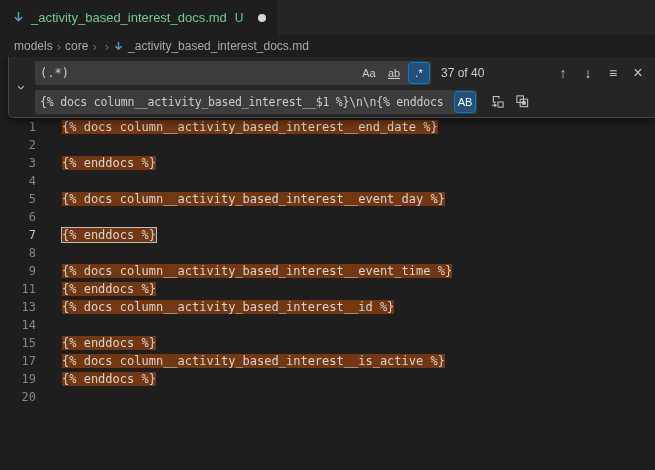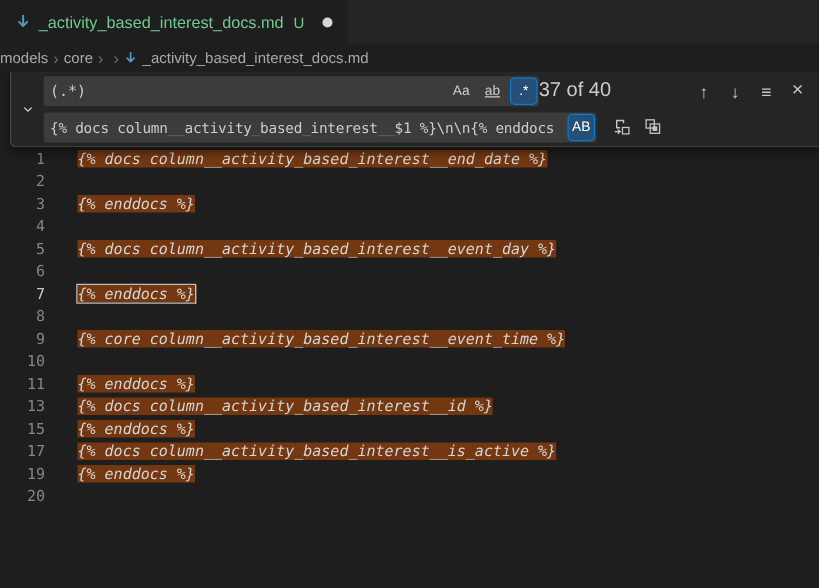--- a/index.html
+++ b/index.html
@@ -13,21 +13,21 @@
 
   
   .tabbar { height:35px; background:#252526; display:flex; align-items:stretch; }
   .tab { background:#1e1e1e; display:flex; align-items:center; gap:6px; padding:0 12px; border-right:1px solid #252526; }
   .tab-title { color:#73c991; font-size:13px; }
   .git-badge { color:#73c991; font-size:12px; margin-left:2px; }
   .dirty-dot { width:8px; height:8px; border-radius:50%; background:#d7d7d7; margin-left:8px; flex:none; }
   .md-icon { display:flex; align-items:center; }
 
   
-  .breadcrumbs { height:22px; display:flex; align-items:center; font-size:12px; color:#a9a9a9; background:#1e1e1e; }
+  .breadcrumbs { height:22px; display:flex; align-items:center; padding-left:14px; font-size:12px; color:#a9a9a9; background:#1e1e1e; }
   .crumb { cursor:pointer; display:flex; align-items:center; gap:4px; }
   .crumb-sep { color:#6e6e6e; font-size:13px; margin:0 4px; }
 
   
   .editor { position:relative; height:413px; overflow:hidden; }
 
   
   .find-widget {
     position:absolute; top:0; left:8px; right:0; height:61px; z-index:5;
     background:#252526; border:1px solid #454545; border-top:none; border-right:none;
@@ -46,33 +46,33 @@
     font-family:"DejaVu Sans Mono", monospace; flex:1; min-width:0; padding:0 0 0 5px;
   }
   .find-box input { font-size:12px; }
   .replace-box input { font-size:11.5px; letter-spacing:-0.2px; }
   .opt {
     width:20px; height:20px; border-radius:3px; display:flex; align-items:center; justify-content:center;
     color:#cccccc; font-size:11px; margin-left:5px; flex:none; cursor:pointer;
   }
   .opt.active { background:#264f78; outline:1px solid #007fd4; color:#ffffff; }
   .ww { text-decoration:underline; }
-  .results { color:#cccccc; font-size:16px; white-space:nowrap; }
+  .results { color:#cccccc; font-size:12px; margin-left:10px; white-space:nowrap; }
   .fw-spacer { flex:1; }
   .icon-btn { width:22px; height:22px; display:flex; align-items:center; justify-content:center; color:#c5c5c5; font-size:14px; margin-left:3px; border-radius:3px; cursor:pointer; }
   .icon-btn.close { font-size:16px; }
   .replace-actions { display:flex; align-items:center; margin-left:6px; }
 
   
   .code { position:absolute; inset:0; padding-top:61px; font-family:"DejaVu Sans Mono", monospace; font-size:12px; z-index:1; }
   .line { display:flex; height:18px; line-height:18px; }
   .line-num { width:36px; text-align:right; color:#858585; flex:none; user-select:none; }
   .line-num.cur { color:#c6c6c6; }
   .line-text { margin-left:26px; white-space:pre; color:#d4d4d4; }
-  .match { background:rgba(234,92,0,0.42);font-style:italic; }
+  .match { background:rgba(234,92,0,0.42); }
   .match.current { outline:1px solid #bcbcbc; }
   .caret { display:inline-block; width:1.5px; height:15px; background:#aeafad; vertical-align:middle; }
 </style>
 </head>
 <body>
 
 <div class="tabbar">
   <div class="tab">
     <span class="md-icon">
       <svg width="13" height="13" viewBox="0 0 16 16">
@@ -183,35 +183,35 @@
       <div class="line">
         <div class="line-num cur">7</div>
         <div class="line-text"><span class="match current">{% enddocs %}</span><span class="caret"></span></div>
       </div>
       <div class="line">
         <div class="line-num">8</div>
         <div class="line-text"></div>
       </div>
       <div class="line">
         <div class="line-num">9</div>
-        <div class="line-text"><span class="match">{% core column__activity_based_interest__event_time %}</span></div>
-      </div>
-      <div class="line">
-        <div class="line-num">10</div>
-        <div class="line-text"></div>
+        <div class="line-text"><span class="match">{% docs column__activity_based_interest__event_time %}</span></div>
       </div>
       <div class="line">
         <div class="line-num">11</div>
         <div class="line-text"><span class="match">{% enddocs %}</span></div>
       </div>
       <div class="line">
         <div class="line-num">13</div>
         <div class="line-text"><span class="match">{% docs column__activity_based_interest__id %}</span></div>
       </div>
       <div class="line">
+        <div class="line-num">14</div>
+        <div class="line-text"></div>
+      </div>
+      <div class="line">
         <div class="line-num">15</div>
         <div class="line-text"><span class="match">{% enddocs %}</span></div>
       </div>
       <div class="line">
         <div class="line-num">17</div>
         <div class="line-text"><span class="match">{% docs column__activity_based_interest__is_active %}</span></div>
       </div>
       <div class="line">
         <div class="line-num">19</div>
         <div class="line-text"><span class="match">{% enddocs %}</span></div>

